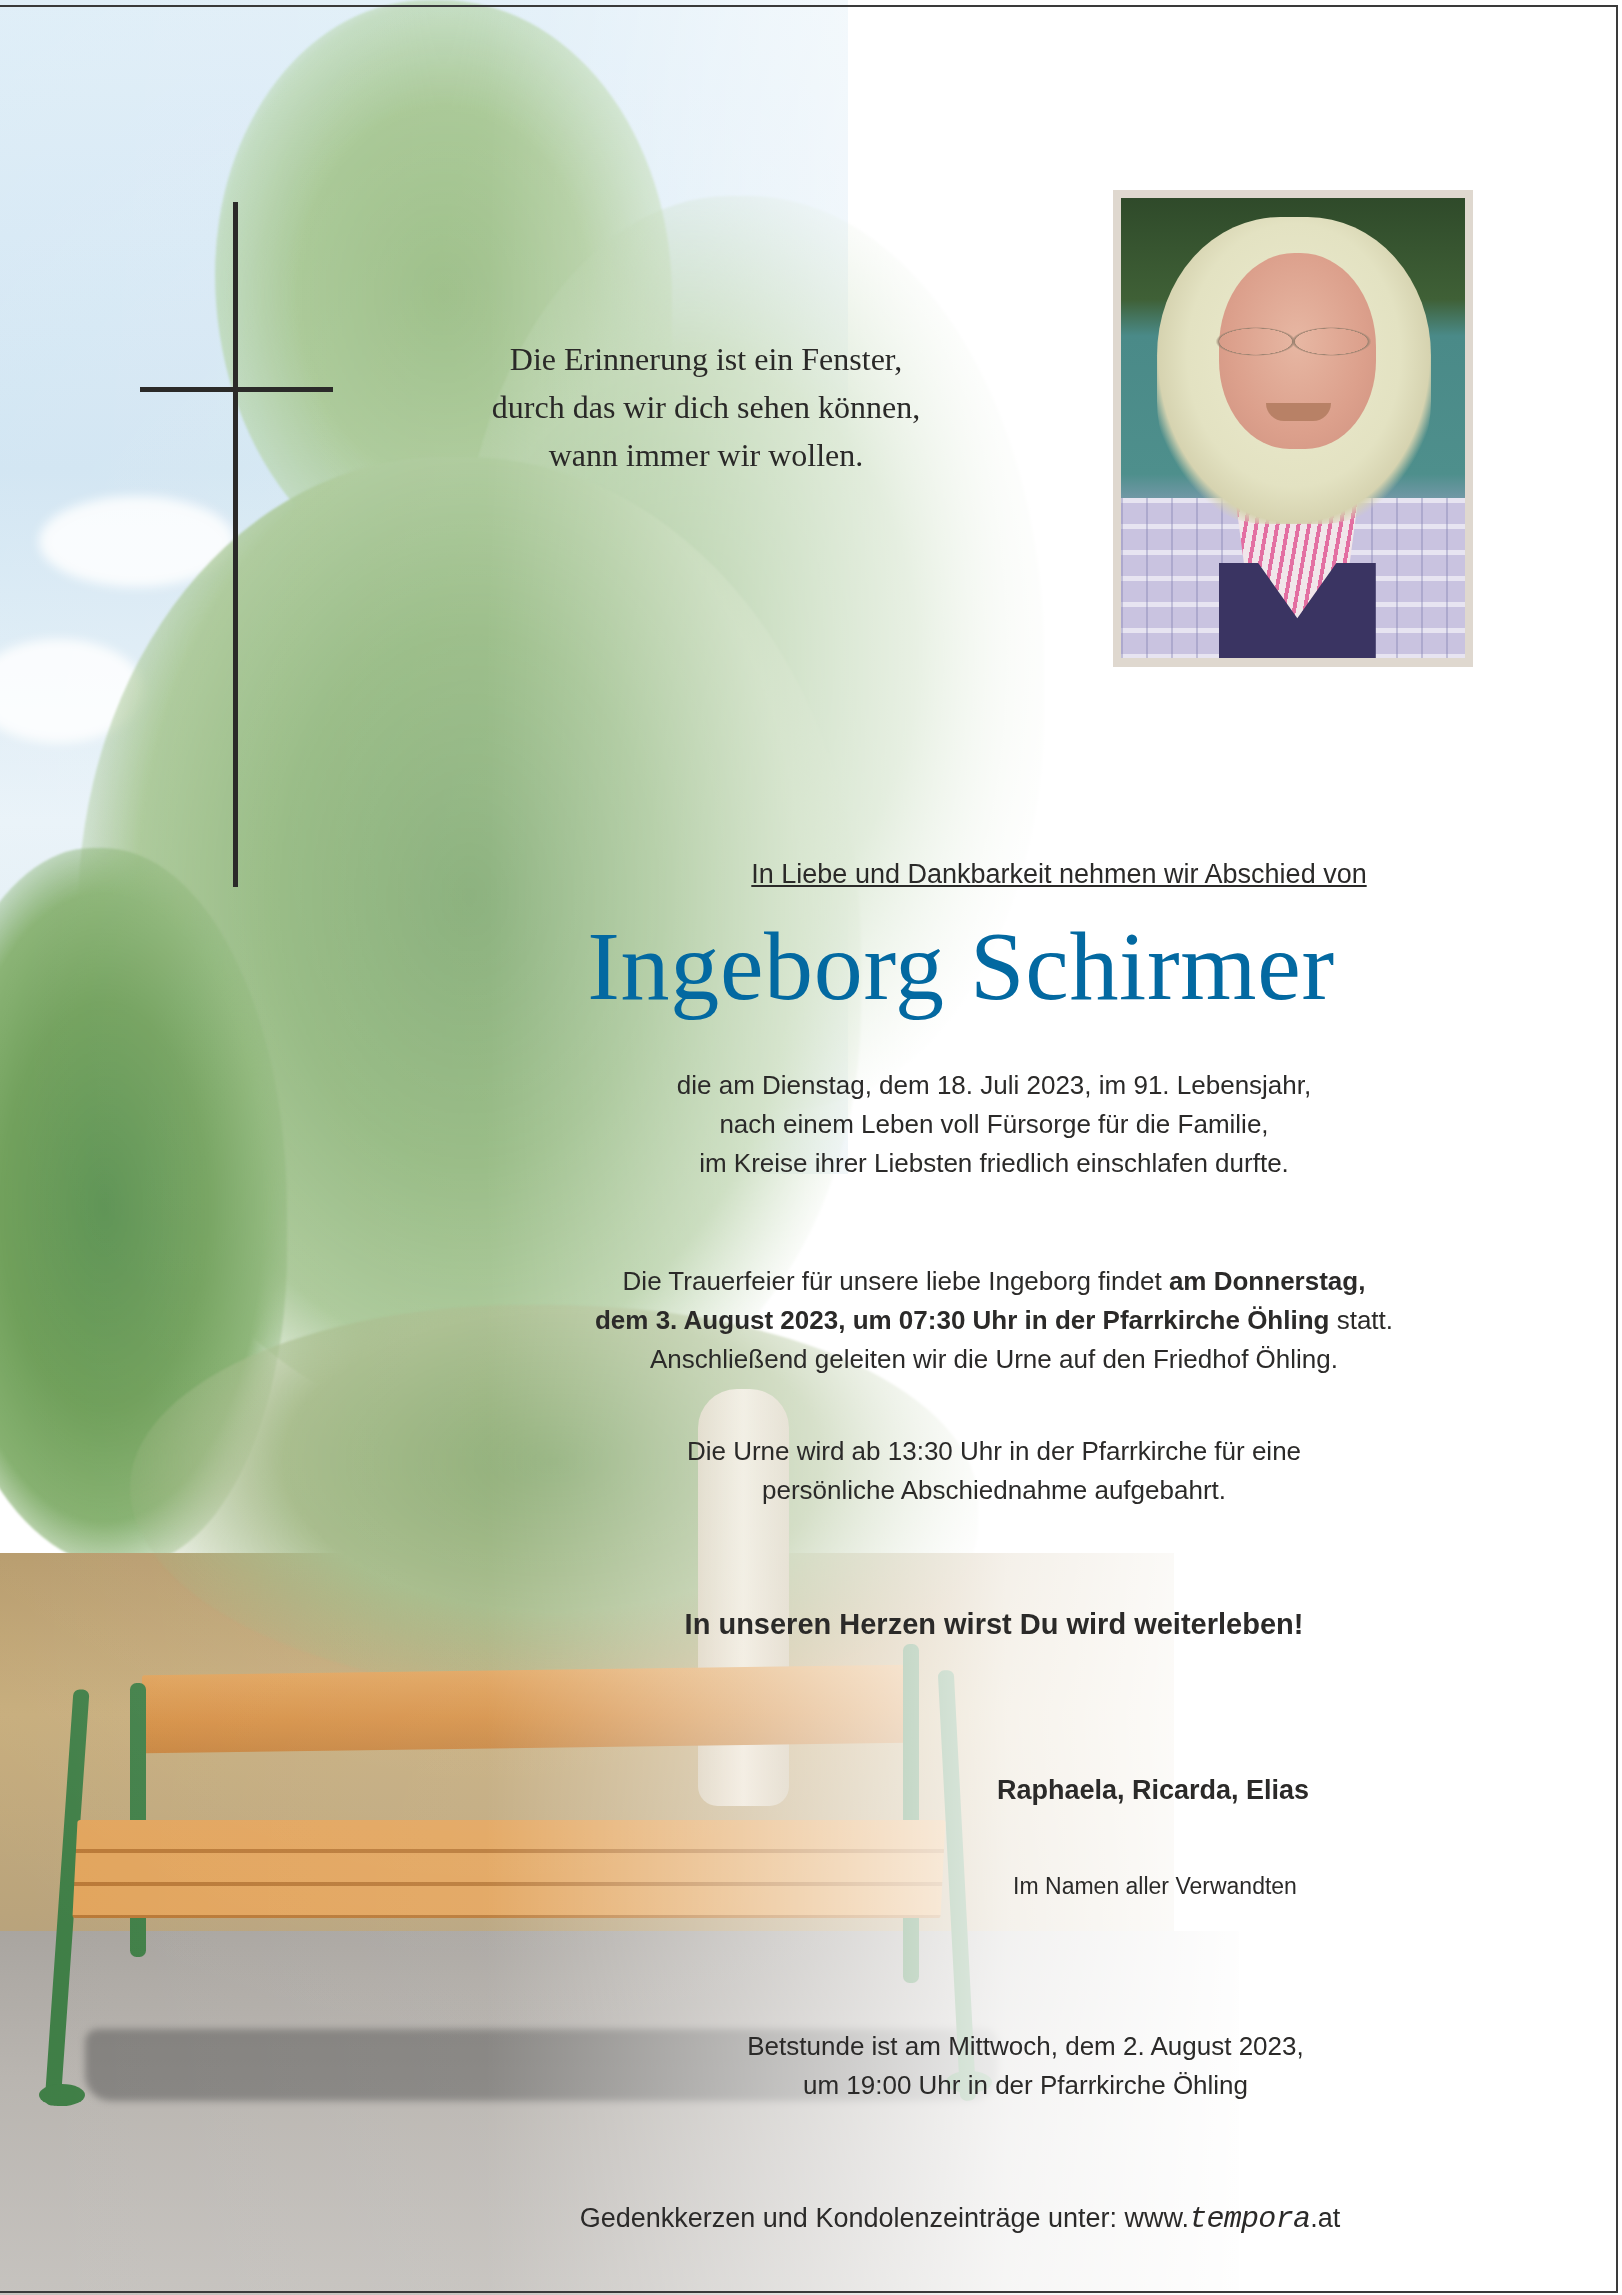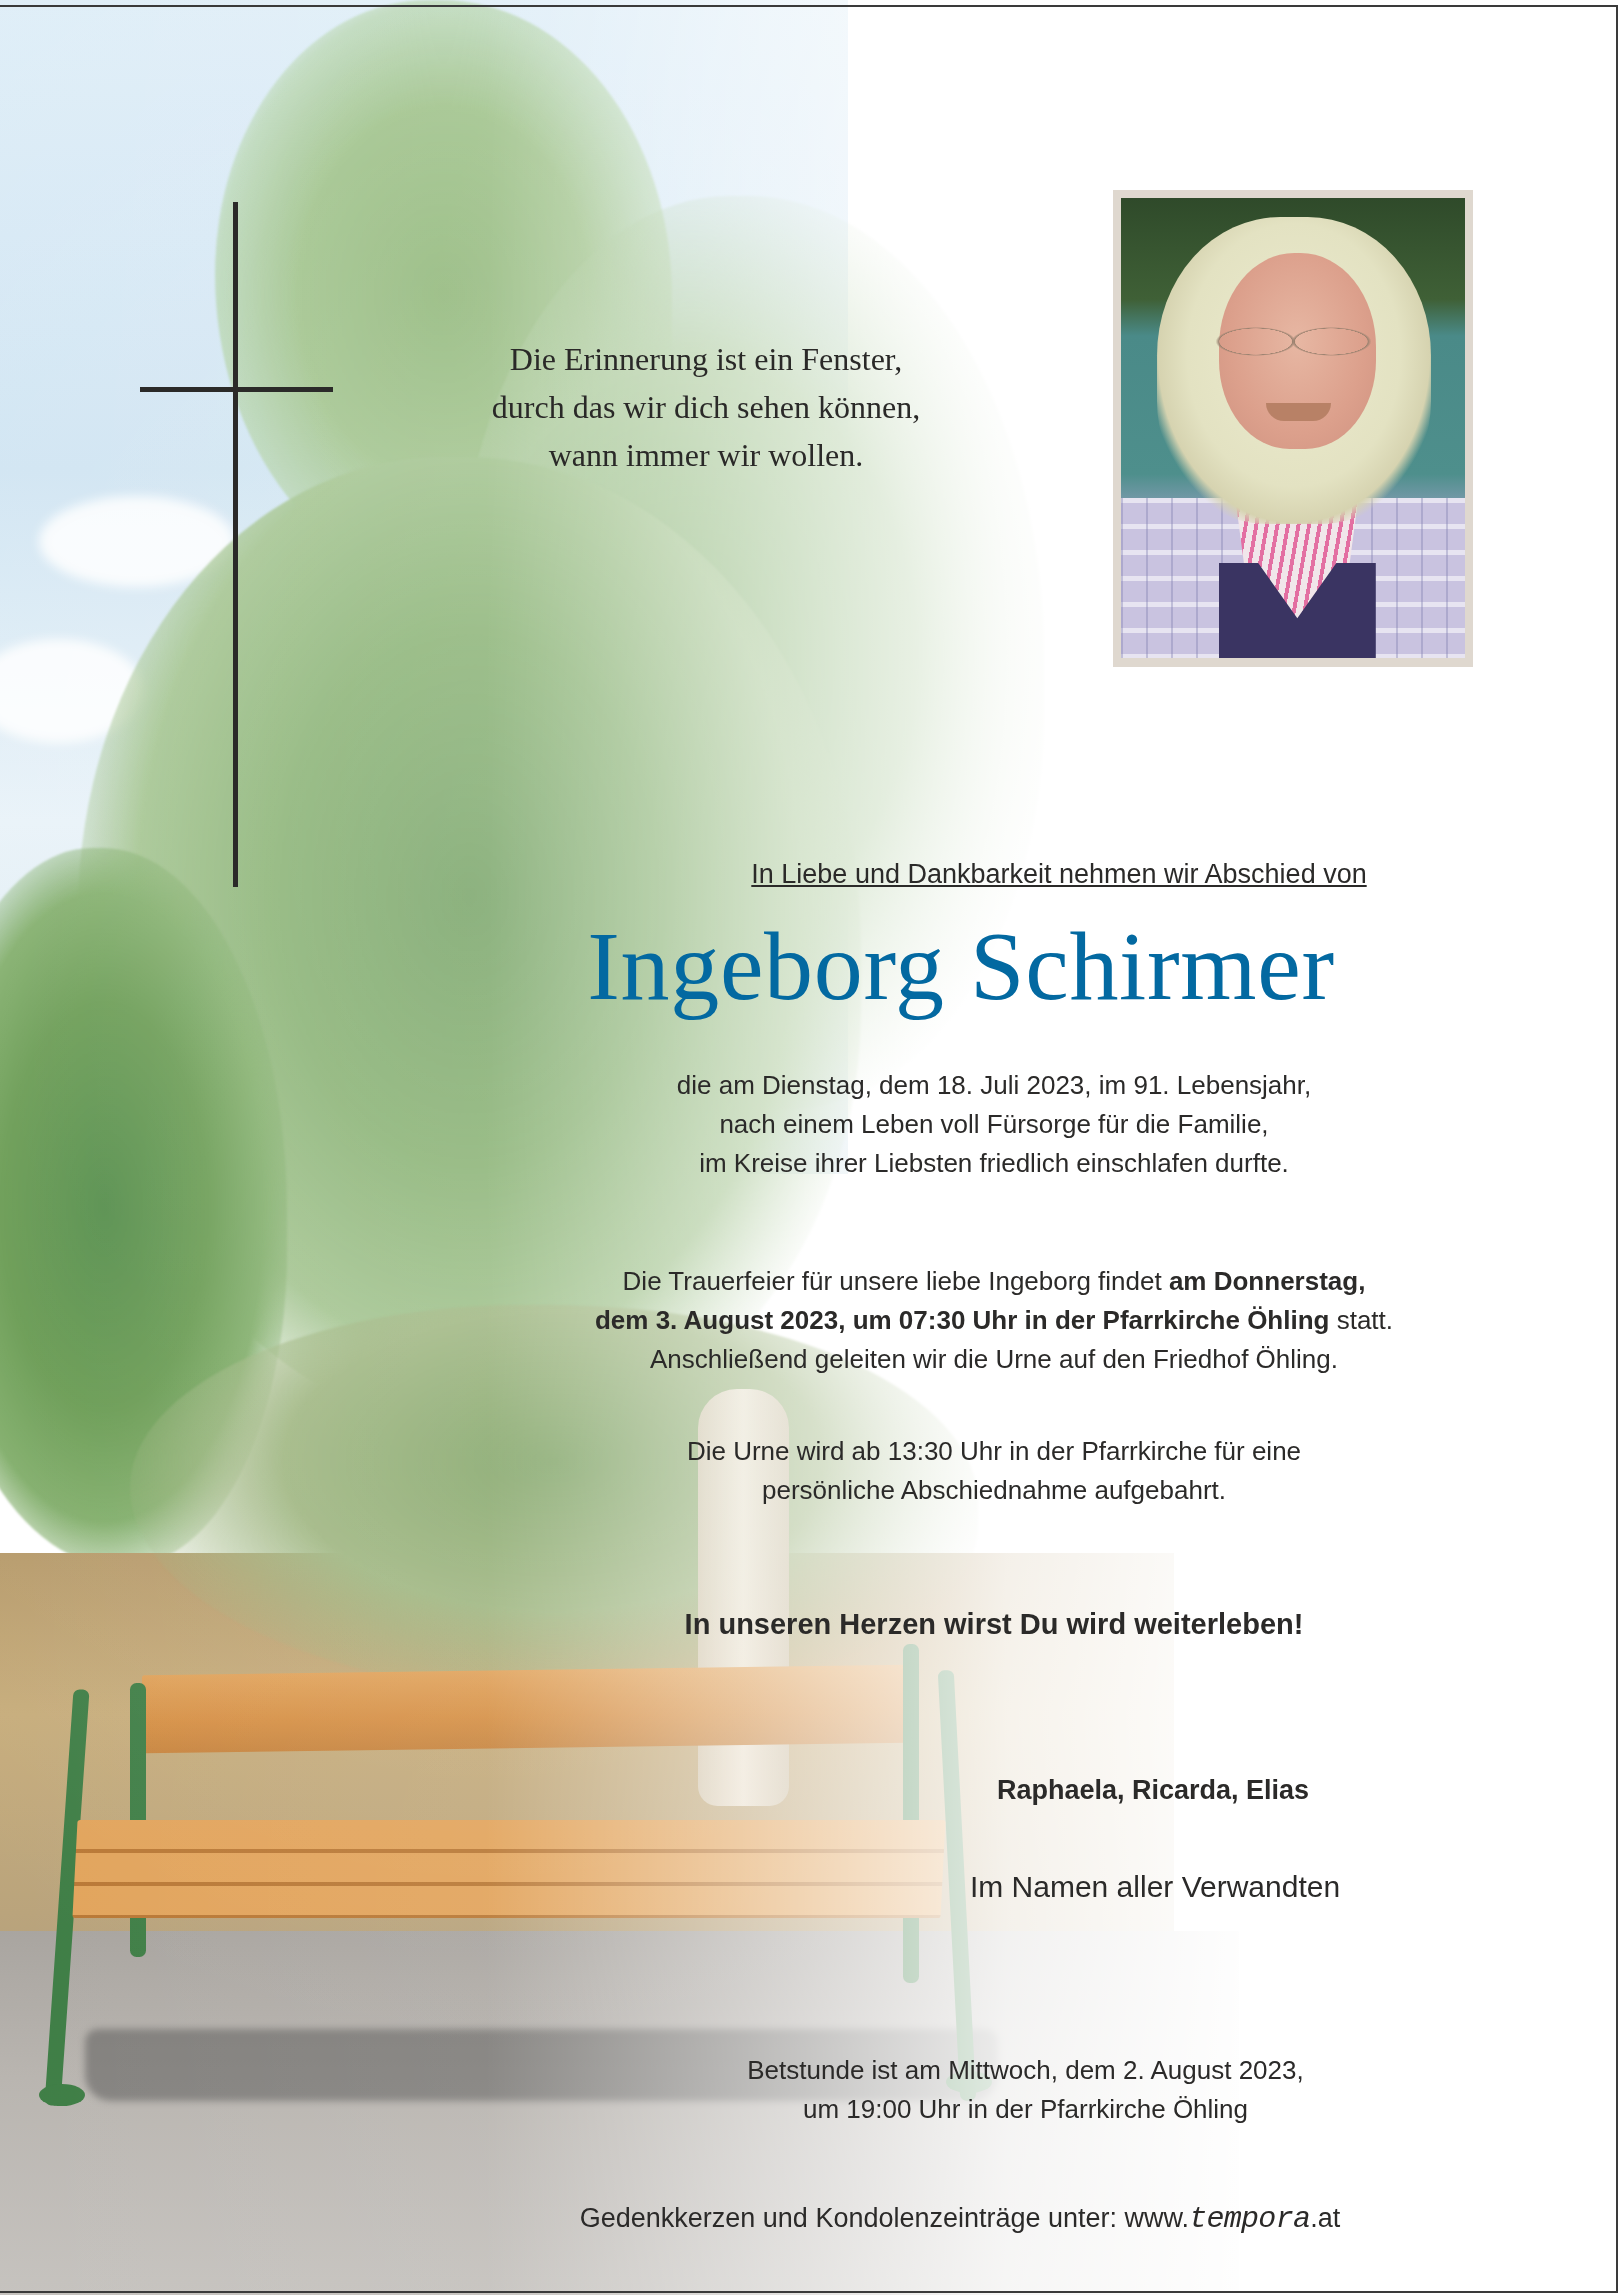--- a/index.html
+++ b/index.html
@@ -100,22 +100,22 @@
       font-size: 98px; line-height: 117px; color: #0369a1; letter-spacing: 0.7px;
     }
     .para { font-size: 26px; line-height: 39px; right: 140px; width: 978px; }
     .p1 { top: 1066px; }
     .p2 { top: 1262px; }
     .p3 { top: 1432px; }
     .bold { font-weight: bold; }
     .motto { right: 140px; top: 1605px; width: 978px; font-size: 29px; line-height: 39px; font-weight: bold; }
     .family1 { right: 144px; top: 1696px; width: 652px; font-size: 27px; line-height: 39px; font-weight: bold; }
     .family2 { right: 144px; top: 1771px; width: 652px; font-size: 27px; line-height: 39px; font-weight: bold; }
-    .relatives { right: 142px; top: 1867px; width: 652px; font-size: 30px; line-height: 39px; }
-    .betstunde { right: 141px; top: 2027px; width: 913px; font-size: 26px; line-height: 39px; margin-top: 24px; }
+    .relatives { right: 142px; top: 1867px; width: 652px; font-size: 23px; line-height: 39px; }
+    .betstunde { right: 141px; top: 2027px; width: 913px; font-size: 26px; line-height: 39px; }
     .footer { right: 141px; top: 2200px; width: 1044px; font-size: 27px; line-height: 37px; }
     .brand {
       font-family: Liberation Mono, monospace; font-style: italic;
       font-size: 30px; letter-spacing: -0.7px;
     }
 
     
     .photo-frame {
       position: absolute; left: 1113px; top: 190px; width: 360px; height: 477px;
       background: #dfd8cf; z-index: 6; box-sizing: border-box; padding: 7.8px 7.8px 9px 7.8px;

